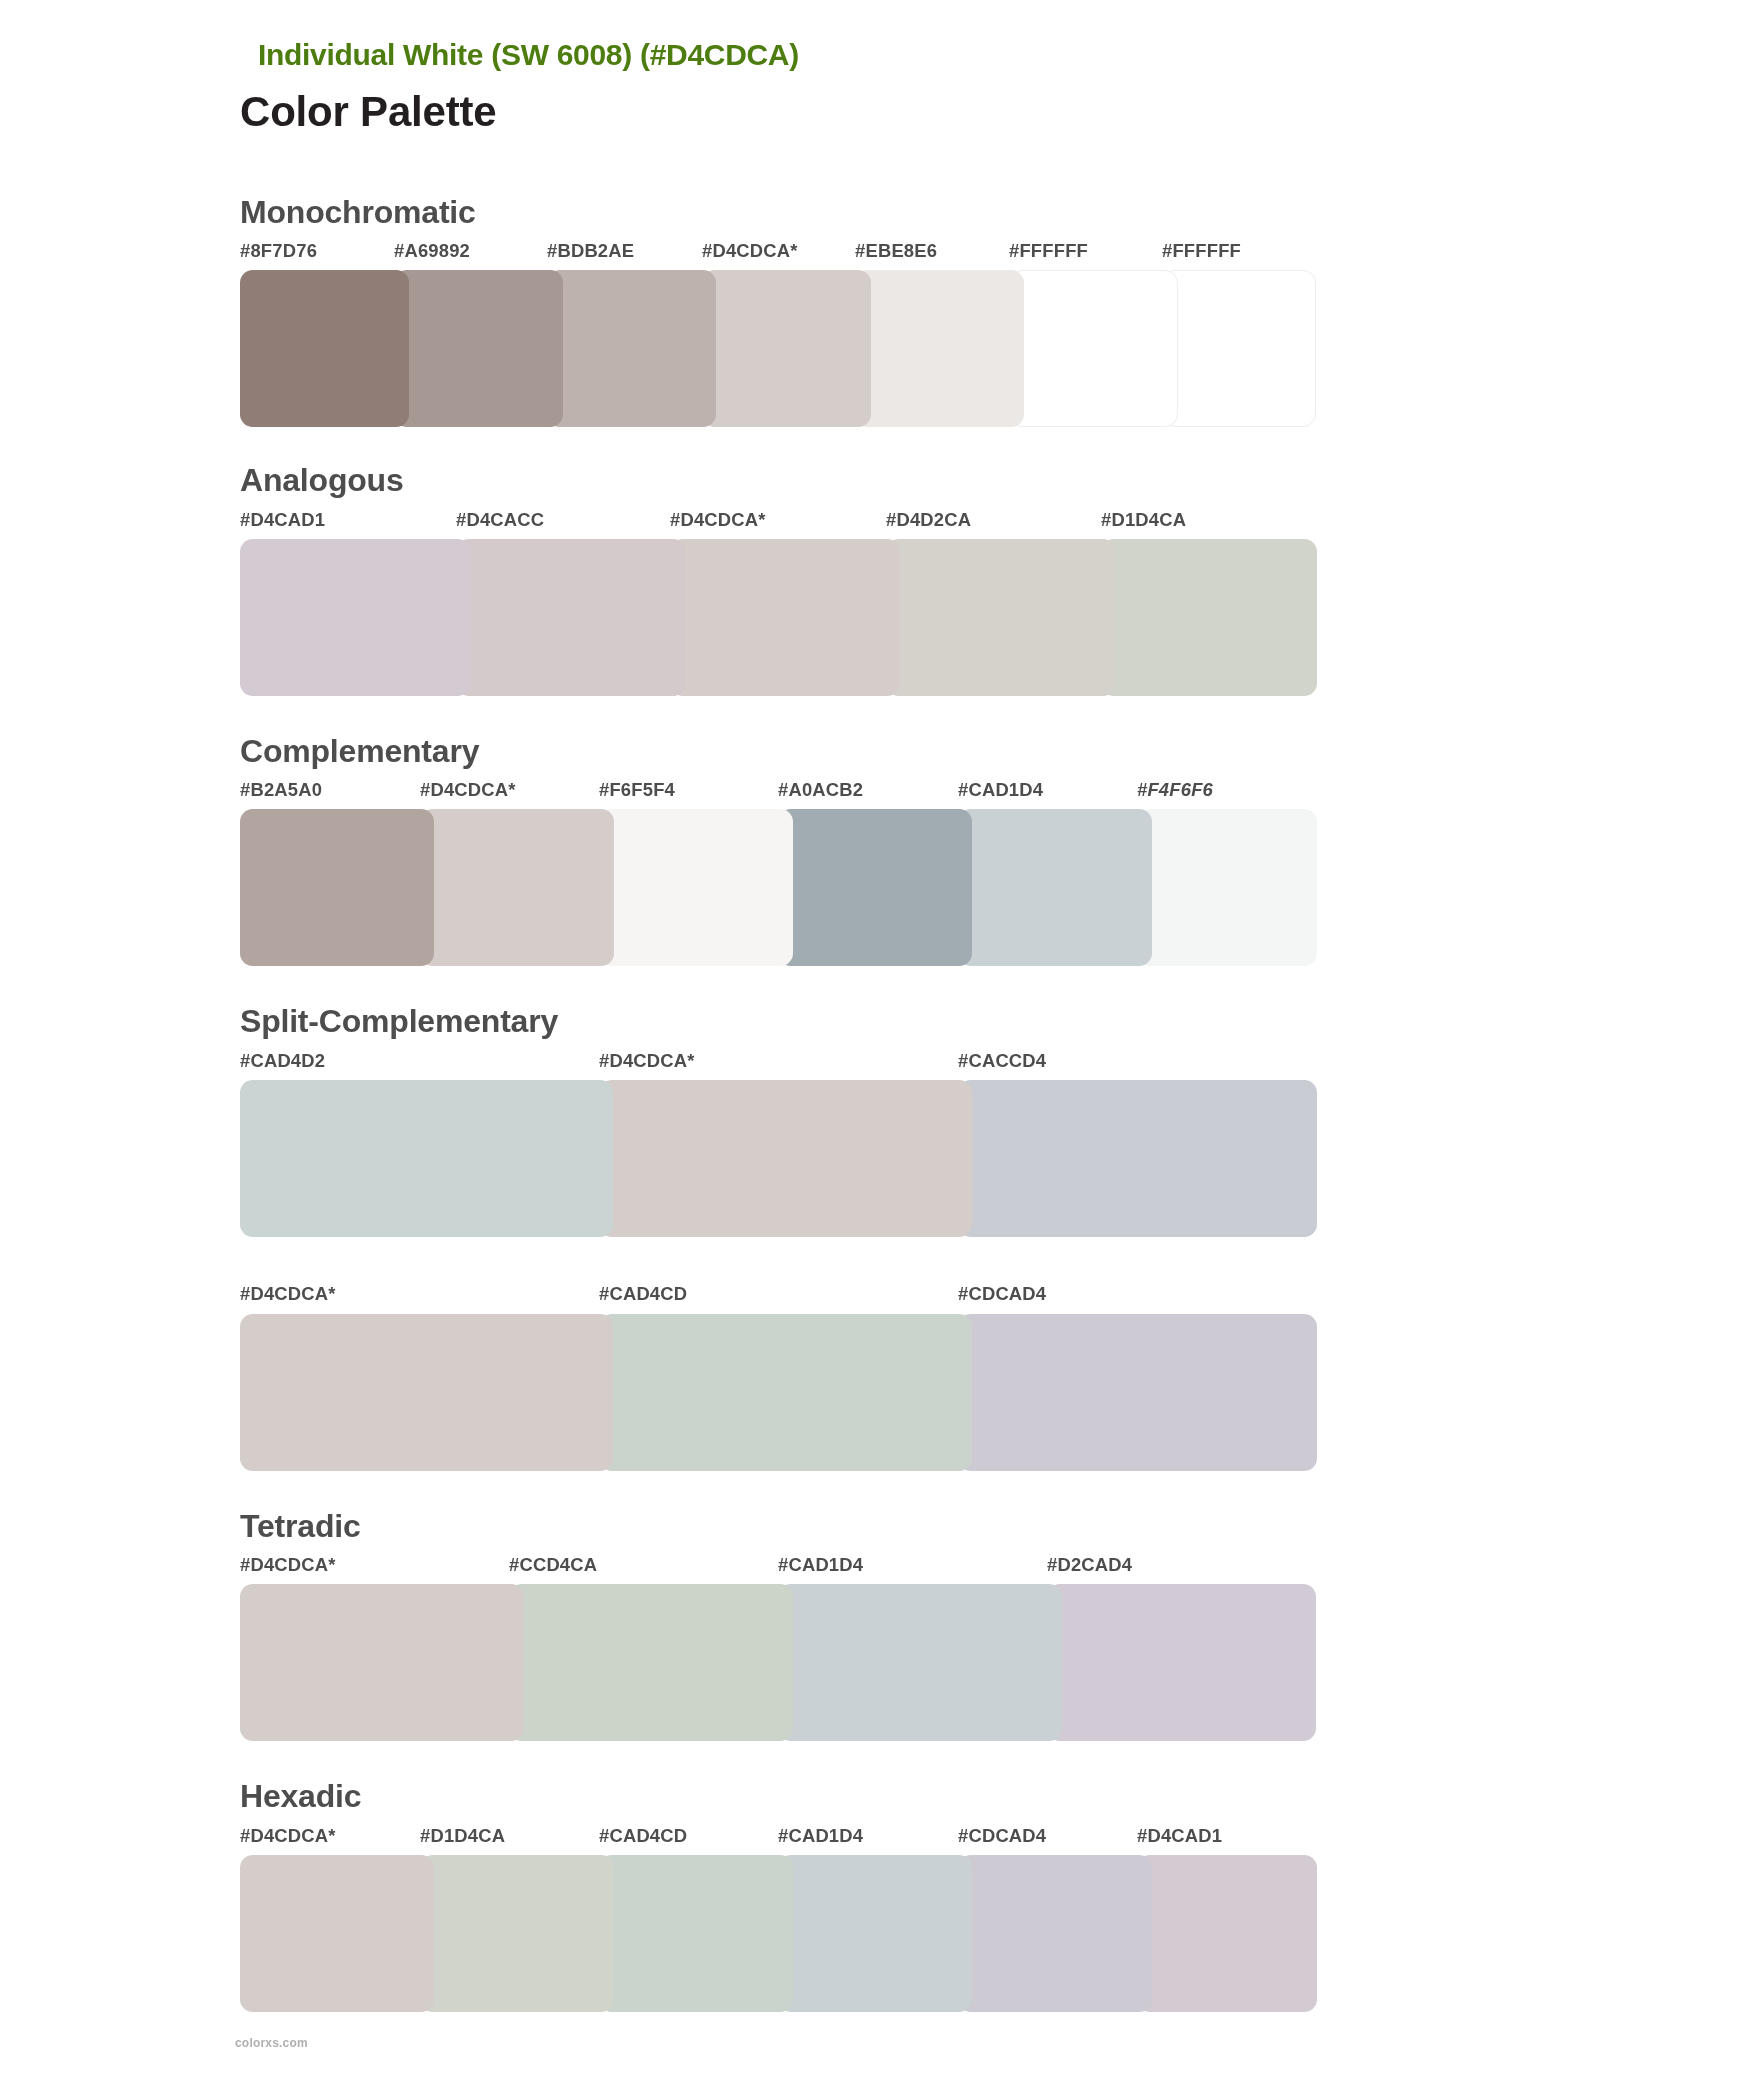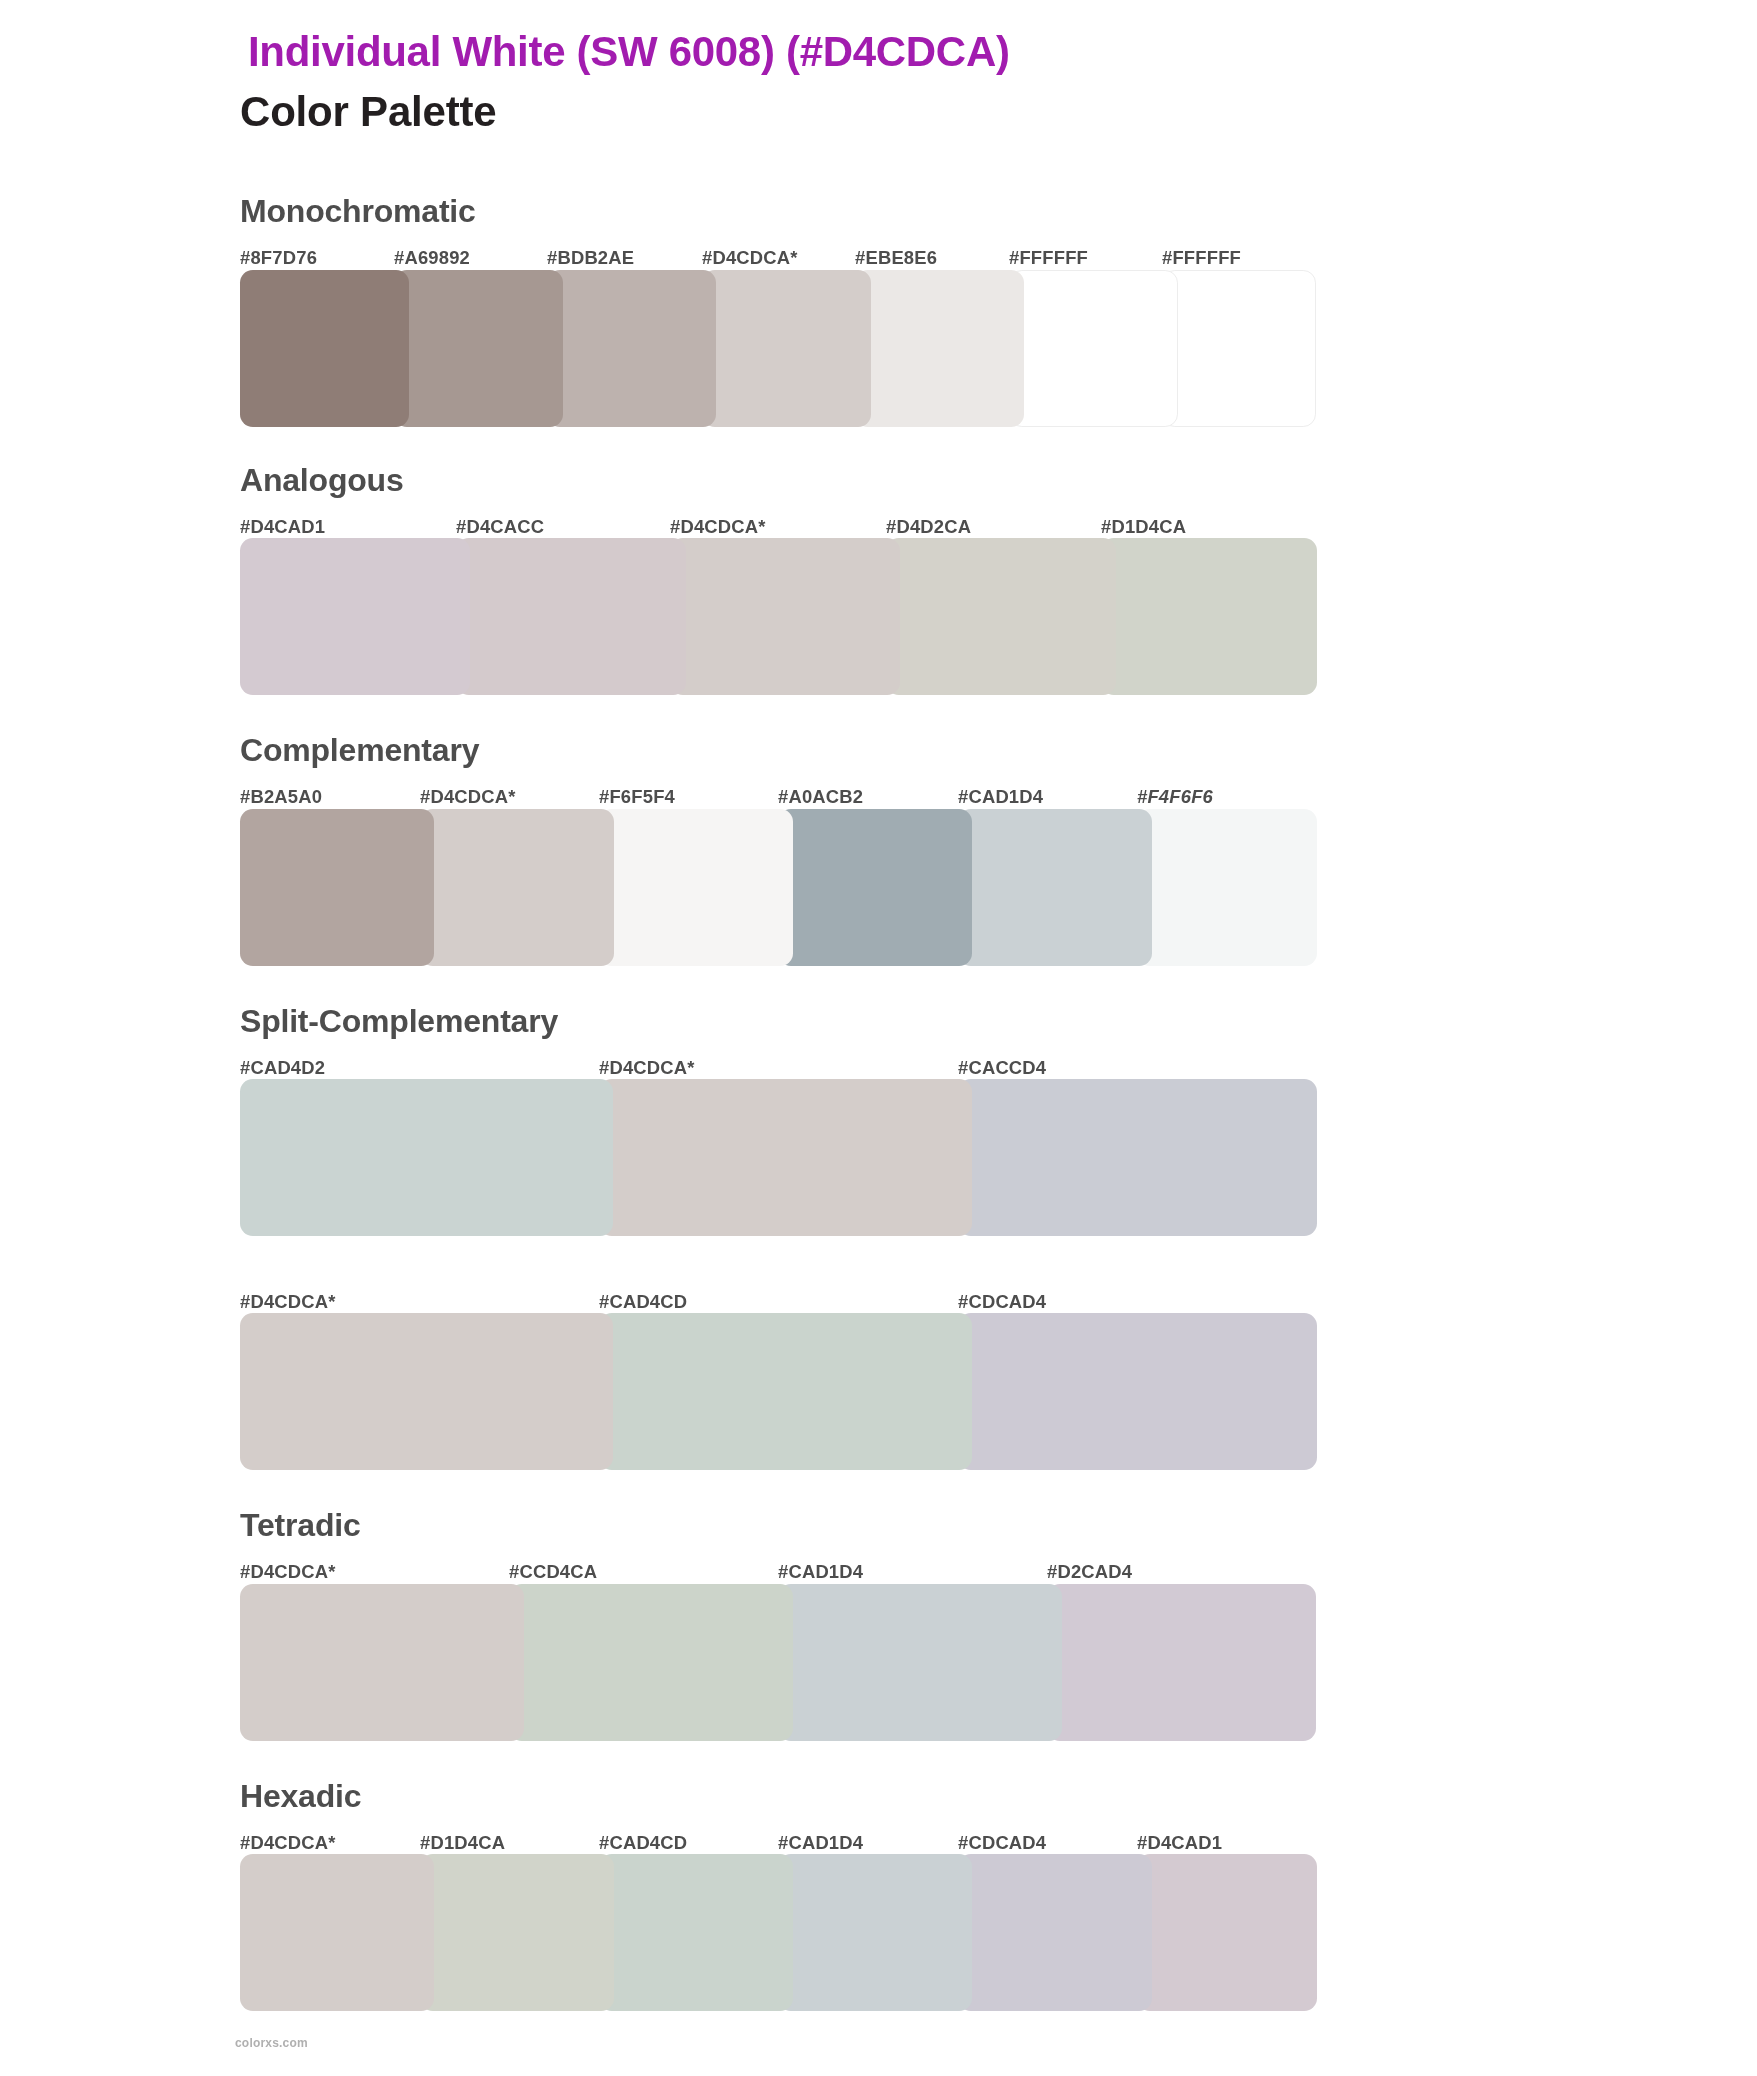--- a/index.html
+++ b/index.html
@@ -22,26 +22,26 @@
     height: 2077px;
     box-sizing: border-box;
     padding: 0;
   }
 
   
   .header {
     padding: 21px 0 0 240px;
   }
   .page-title {
-    font-size: 42px;
-    font-weight: bold;
-    color: #a21caf;
+    font-size: 30px;
+    font-weight: bold;
+    color: #4d7c0f;
     letter-spacing: -0.3px;
     line-height: 1.08;
-    margin: 8px;
+    margin: 18px;
     font-family: "Liberation Sans", sans-serif;
   }
   .page-subtitle {
     font-size: 42px;
     font-weight: bold;
     color: #231f20;
     letter-spacing: -0.2px;
     line-height: 1.1;
     margin: 14.4px 0 0 0;
   }
@@ -63,21 +63,21 @@
   }
 
   .swatch-labels {
     position: relative;
     height: 27px;
     margin: 9.6px 0 0 240px;
     width: 1077px;
   }
   .swatch-label {
     position: absolute;
-    top: 8px;
+    top: 0;
     font-size: 18.4px;
     font-weight: bold;
     color: #4d4d4d;
     white-space: nowrap;
     letter-spacing: 0.2px;
   }
 
   .swatch-row {
     position: relative;
     margin: 3.2px 0 0 240px;

